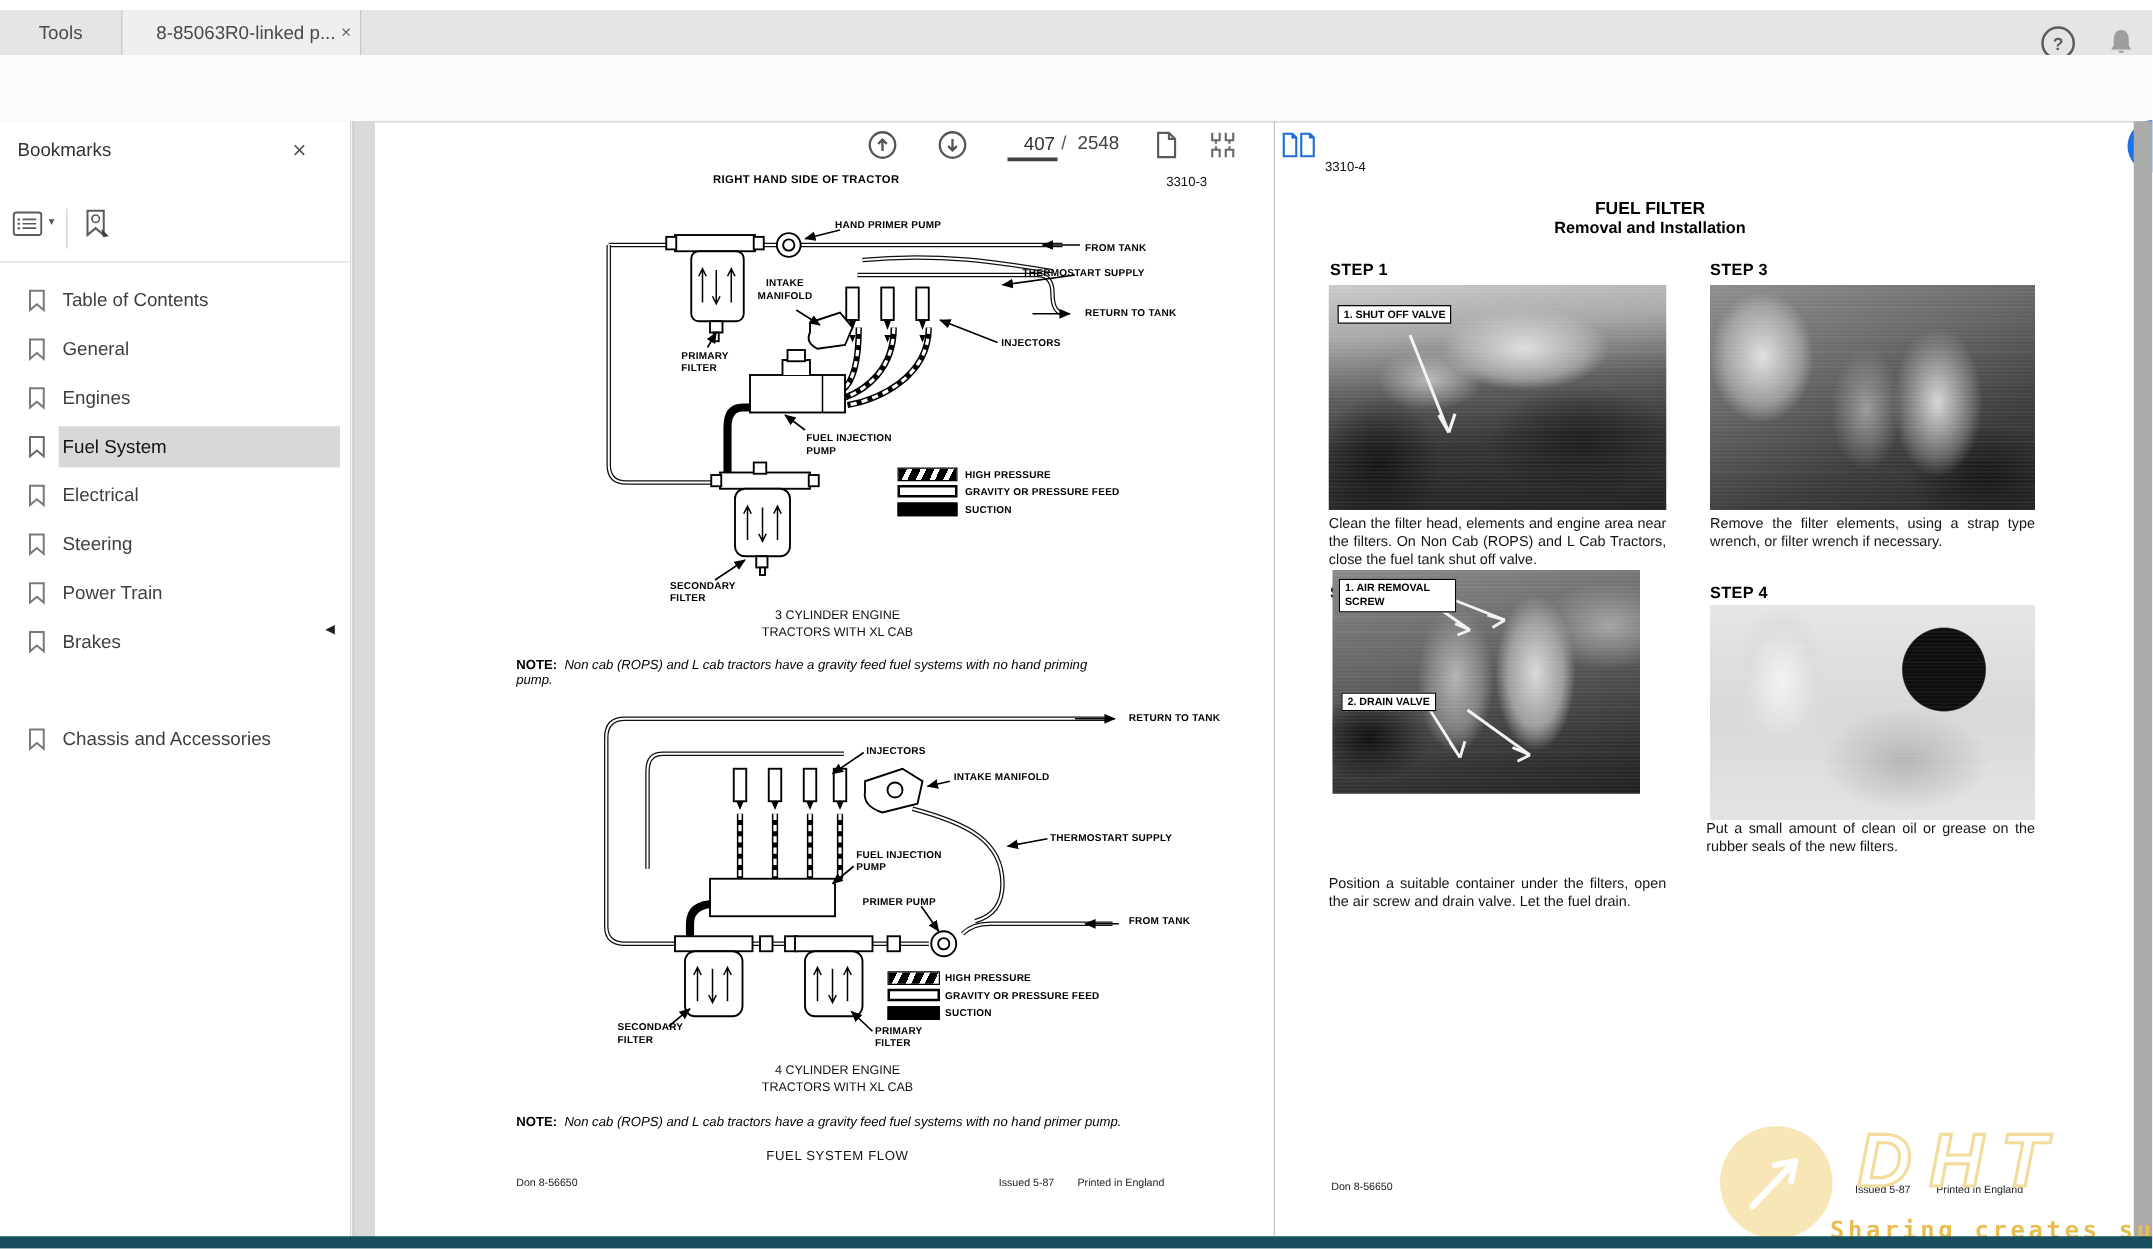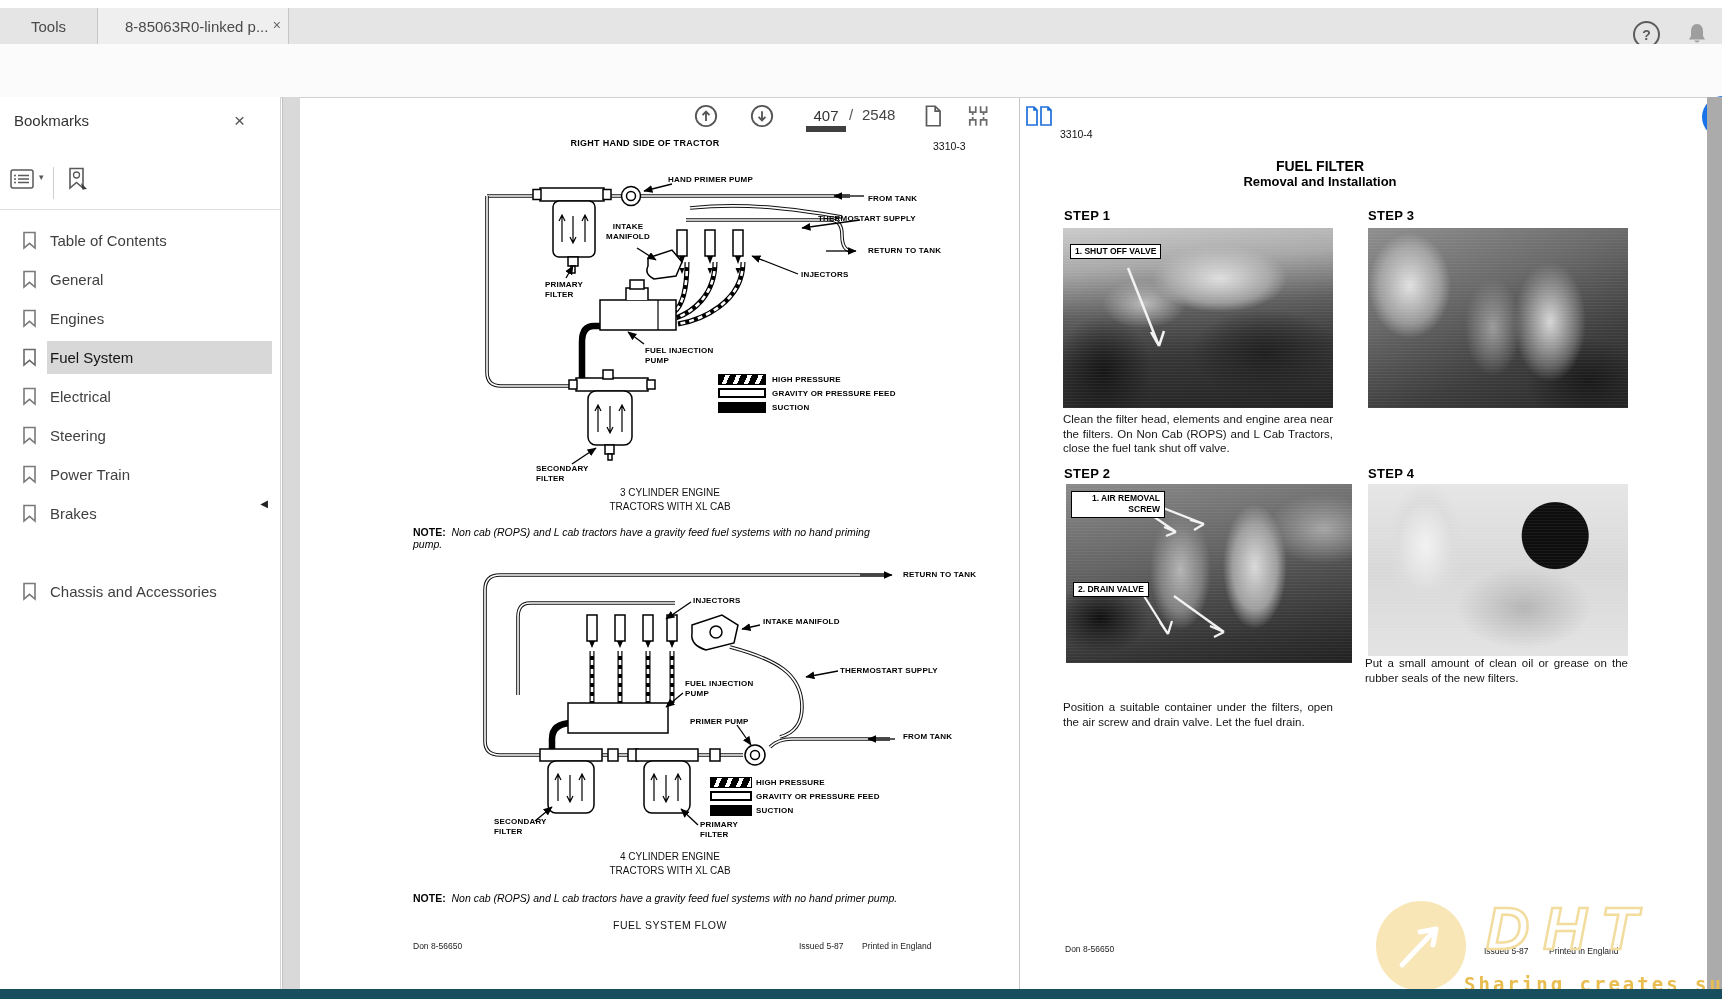--- a/index.html
+++ b/index.html
@@ -11,22 +11,22 @@
   .tabbar{left:0;top:8px;width:1722px;height:36px;background:#e5e5e5;border-bottom:1px solid #cfcfcf;}
   .tab{height:36px;display:flex;align-items:center;justify-content:center;font-size:15px;color:#4a4a4a;cursor:default;}
   .tab-tools{left:0;top:0;width:97px;}
   .tab-doc{left:97px;top:0;width:192px;background:#efefef;border-left:1px solid #c6c6c6;border-right:1px solid #c6c6c6;justify-content:flex-start;padding-left:27px;box-sizing:border-box;}
   .tab-close{position:absolute;right:7px;top:9px;font-size:14px;color:#666;line-height:16px;}
   .help-circle{left:1633px;top:13px;width:23px;height:23px;border:2px solid #5c5c5c;border-radius:50%;
                display:flex;align-items:center;justify-content:center;font-size:14px;font-weight:bold;color:#5c5c5c;}
   .toolbar{left:0;top:44px;width:1722px;height:53px;background:#fbfbfb;border-bottom:1px solid #d2d2d2;}
   .ticon{position:absolute;top:58px;width:26px;height:26px;color:#4a4a4a;}
   .star{font-size:24px;line-height:26px;text-align:center;}
-  .pg-input{position:absolute;left:806px;top:60px;width:36px;height:20px;border:none;border-bottom:6px solid #404040;
-            background:transparent;font:15px "Liberation Sans",sans-serif;color:#333;text-align:center;outline:none;}
+  .pg-input{position:absolute;left:806px;top:60px;width:36px;height:20px;border:none;border-bottom:3px solid #404040;
+            background:transparent;font:15px "Liberation Sans",sans-serif;color:#333;text-align:right;outline:none;}
   .pg-sep{position:absolute;left:849px;top:62px;font-size:15px;color:#555;}
   .pg-total{position:absolute;left:862px;top:62px;font-size:15px;color:#444;}
   .avatar{left:1702px;top:52px;width:42px;height:42px;border-radius:50%;background:#1a73e8;}
   
   .sidebar{left:0;top:97px;width:281px;height:893px;background:#fff;border-right:1px solid #d4d4d4;box-sizing:border-box;}
   .sb-title{position:absolute;left:14px;top:15px;font-size:15px;color:#333;}
   .sb-close{position:absolute;left:234px;top:13px;font-size:19px;color:#555;}
   .sb-sep{position:absolute;left:0;top:112px;width:281px;height:1px;background:#dcdcdc;}
   .sb-vline{position:absolute;left:53px;top:70px;width:1px;height:32px;background:#cfcfcf;}
   .bm-row{position:absolute;left:0;width:300px;height:39px;display:flex;align-items:center;}
@@ -454,29 +454,30 @@
   <div class="bodytext" style="left:1063px;top:412px;width:270px">Clean the filter head, elements and engine area near the filters. On Non Cab (ROPS) and L Cab Tractors, close the fuel tank shut off valve.</div>
 
   <span class="stephead" style="left:1368px;top:208px">STEP 3</span>
   <div class="photo" style="left:1368px;top:228px;width:260px;height:180px;
        background:
          radial-gradient(ellipse 55px 70px at 16% 32%, #e0e0e0 0%, rgba(200,200,200,.5) 55%, transparent 75%),
          radial-gradient(ellipse 40px 70px at 48% 55%, #9a9a9a 0%, transparent 70%),
          radial-gradient(ellipse 45px 75px at 70% 52%, #d6d6d6 0%, rgba(150,150,150,.5) 60%, transparent 80%),
          radial-gradient(ellipse 90px 60px at 85% 85%, #191919 0%, transparent 70%),
          linear-gradient(160deg,#8f8f8f 0%,#6a6a6a 35%,#3c3c3c 70%,#262626 100%);"></div>
+  <div class="bodytext" style="left:1368px;top:412px;width:260px">Remove the filter elements, using a strap type wrench, or filter wrench if necessary.</div>
 
   <span class="stephead" style="left:1064px;top:466px">STEP 2</span>
-  <div class="photo" style="left:1066px;top:484px;width:286px;height:179px;
+  <div class="photo" style="left:1066px;top:456px;width:246px;height:179px;
        background:
          radial-gradient(ellipse 38px 75px at 40% 48%, #b4b4b4 0%, #7f7f7f 55%, transparent 80%),
          radial-gradient(ellipse 40px 78px at 66% 46%, #d9d9d9 0%, #9d9d9d 55%, transparent 80%),
          radial-gradient(ellipse 70px 50px at 12% 75%, #101010 0%, transparent 70%),
          radial-gradient(ellipse 80px 50px at 90% 25%, #a5a5a5 0%, transparent 70%),
-         linear-gradient(170deg,#8a8a8a 0%,#636363 40%,#333 80%,#202020 100%); text-align: right;">
+         linear-gradient(170deg,#8a8a8a 0%,#636363 40%,#333 80%,#202020 100%);">
     <svg class="ph-arrows" width="267" height="179">
       <path d="M92 22 L138 40 M138 40 L124 36 M138 40 L128 46" stroke="#f2f2f2" stroke-width="2.3" fill="none"></path>
       <path d="M84 30 L110 48 M110 48 L98 43 M110 48 L100 52" stroke="#f2f2f2" stroke-width="2.3" fill="none"></path>
       <path d="M78 112 L102 150 M102 150 L94 138 M102 150 L106 137" stroke="#f2f2f2" stroke-width="2.3" fill="none"></path>
       <path d="M108 112 L158 148 M158 148 L144 142 M158 148 L148 153" stroke="#f2f2f2" stroke-width="2.3" fill="none"></path>
     </svg>
     <span class="callout" style="left:5px;top:7px;width:84px">1. AIR REMOVAL SCREW</span>
     <span class="callout" style="left:7px;top:98px">2. DRAIN VALVE</span>
   </div>
   <div class="bodytext" style="left:1063px;top:700px;width:270px">Position a suitable container under the filters, open the air screw and drain valve. Let the fuel drain.</div>

